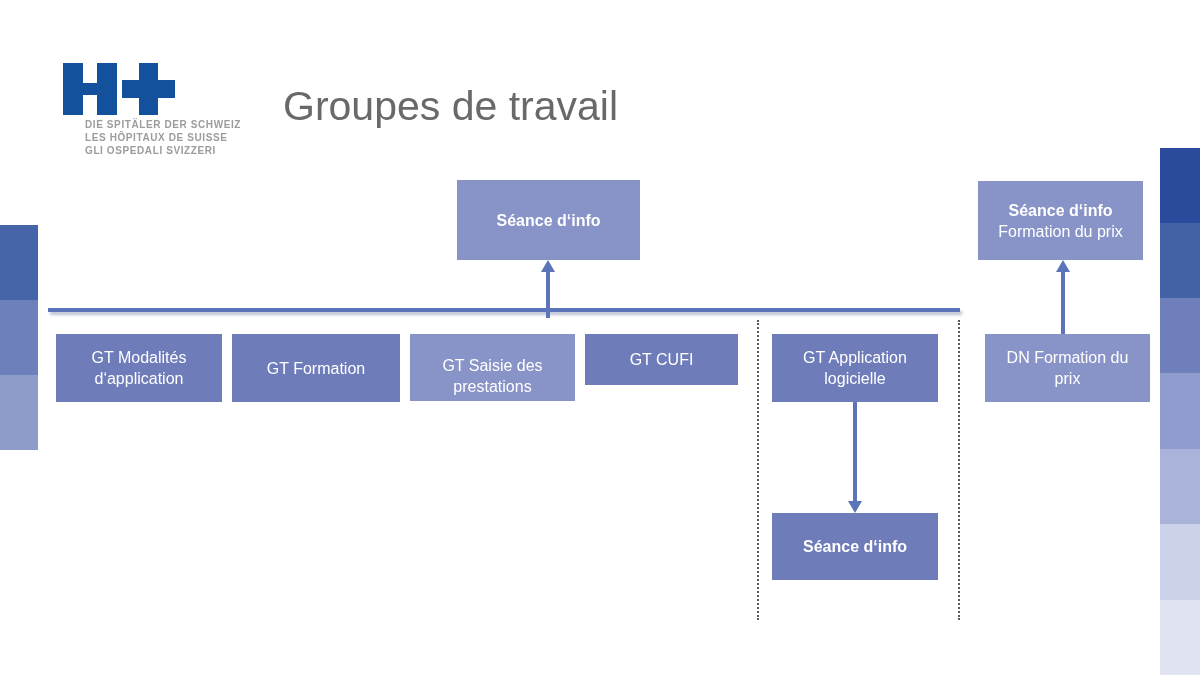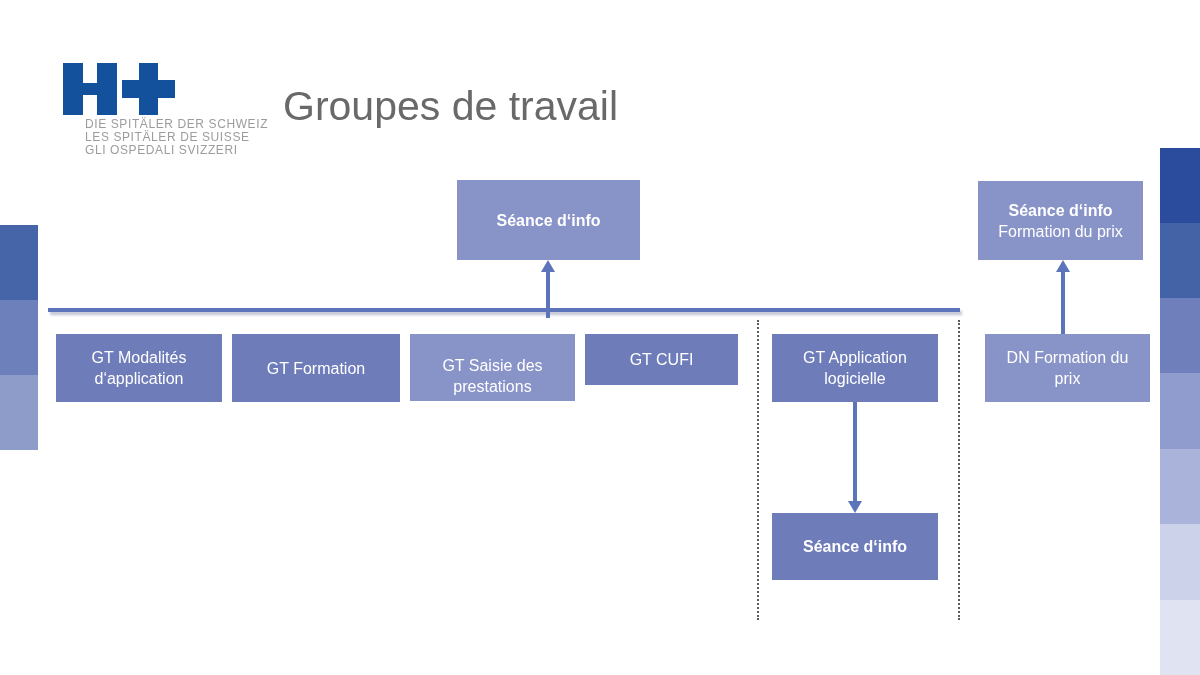--- a/index.html
+++ b/index.html
@@ -12,21 +12,21 @@
 
   
   .bar{position:absolute;}
   .left-bar{left:0;width:38px;}
   .right-bar{left:1160px;width:40px;}
 
   
   .logo-part{position:absolute;background:var(--logo-blue);}
   .tagline{
     position:absolute;left:85px;top:118px;
-    font-size:12px;font-weight:normal;color:var(--tagline-gray);
+    font-size:10px;font-weight:bold;color:var(--tagline-gray);
     letter-spacing:0.6px;line-height:13px;white-space:nowrap;
   }
 
   
   .slide-title{
     position:absolute;left:283px;top:56px;
     font-size:41px;font-weight:400;color:var(--title-gray);
     white-space:nowrap;
   }
 
@@ -93,21 +93,21 @@
 <div class="bar right-bar" style="top: 600px; height: 75px; background-color: rgb(223, 227, 242);"></div>
 
 <div class="abs" style="left:0;top:0;width:260px;height:170px;">
   <span class="logo-part" style="left:63px;top:63px;width:20px;height:52px;"></span>
   <span class="logo-part" style="left:97px;top:63px;width:20px;height:52px;"></span>
   <span class="logo-part" style="left:80px;top:83px;width:20px;height:12px;"></span>
   <span class="logo-part" style="left:122px;top:80px;width:53px;height:18px;"></span>
   <span class="logo-part" style="left:139px;top:63px;width:19px;height:52px;"></span>
   <div class="tagline">
     <div>DIE SPITÄLER DER SCHWEIZ</div>
-    <div>LES SPITÄLER DE SUISSE</div>
+    <div>LES HÔPITAUX DE SUISSE</div>
     <div>GLI OSPEDALI SVIZZERI</div>
   </div>
 </div>
 
 <h1 class="slide-title">Groupes de travail</h1>
 
 <div class="hline"></div>
 <div class="dotline" style="left:757px;"></div>
 <div class="dotline" style="left:958px;"></div>
 

